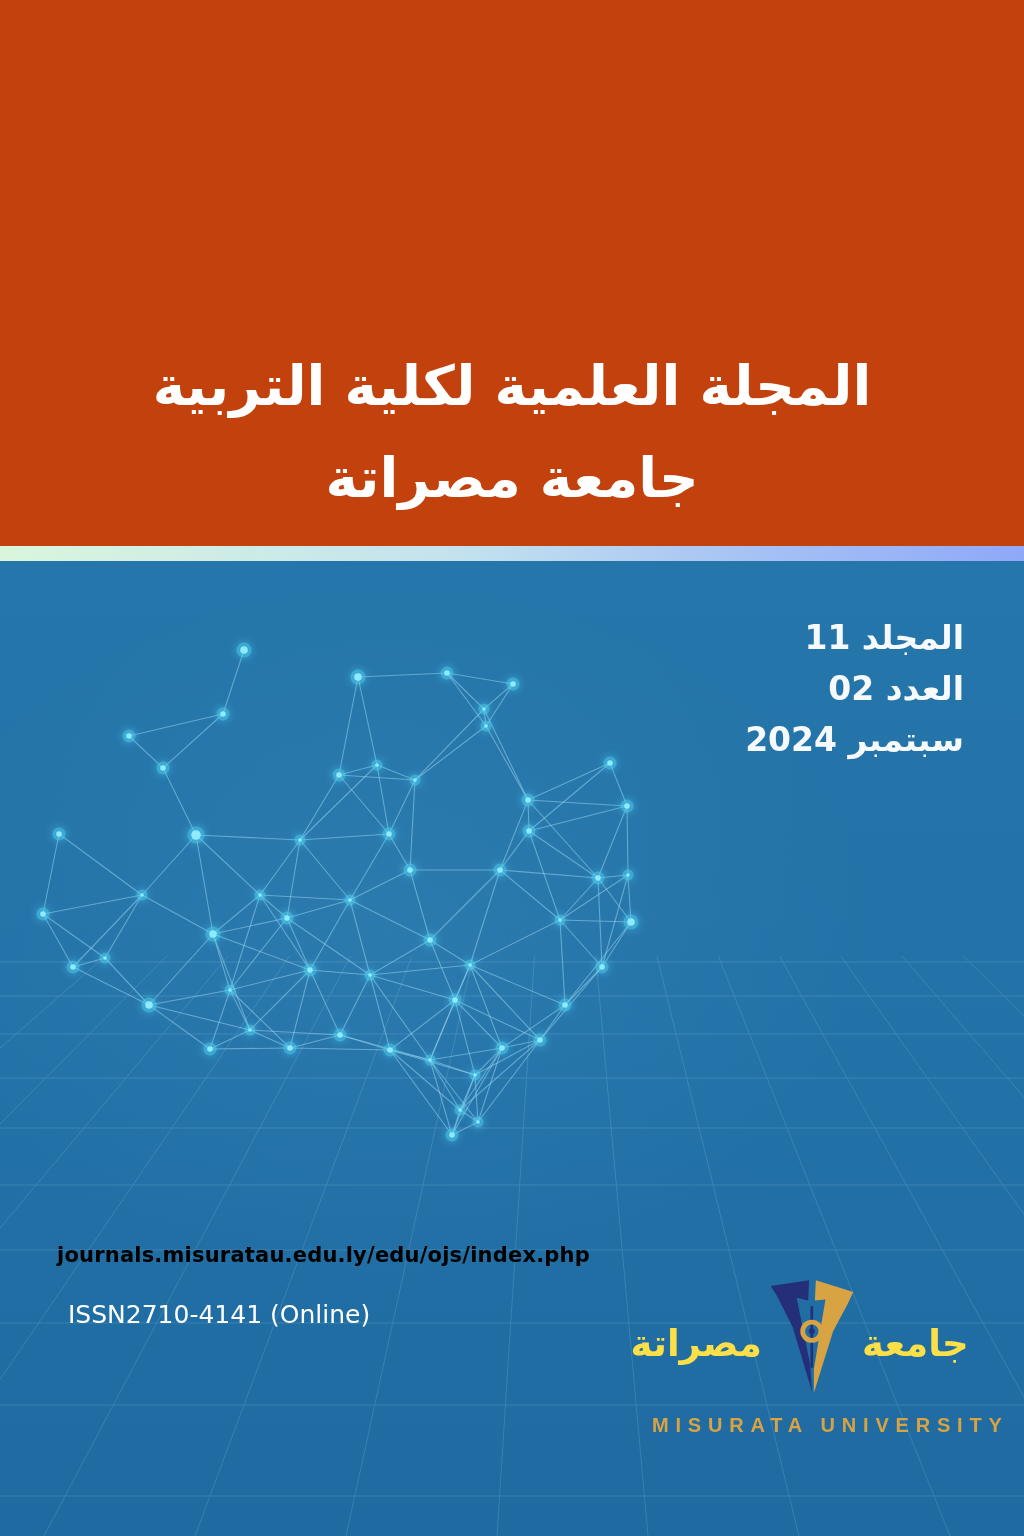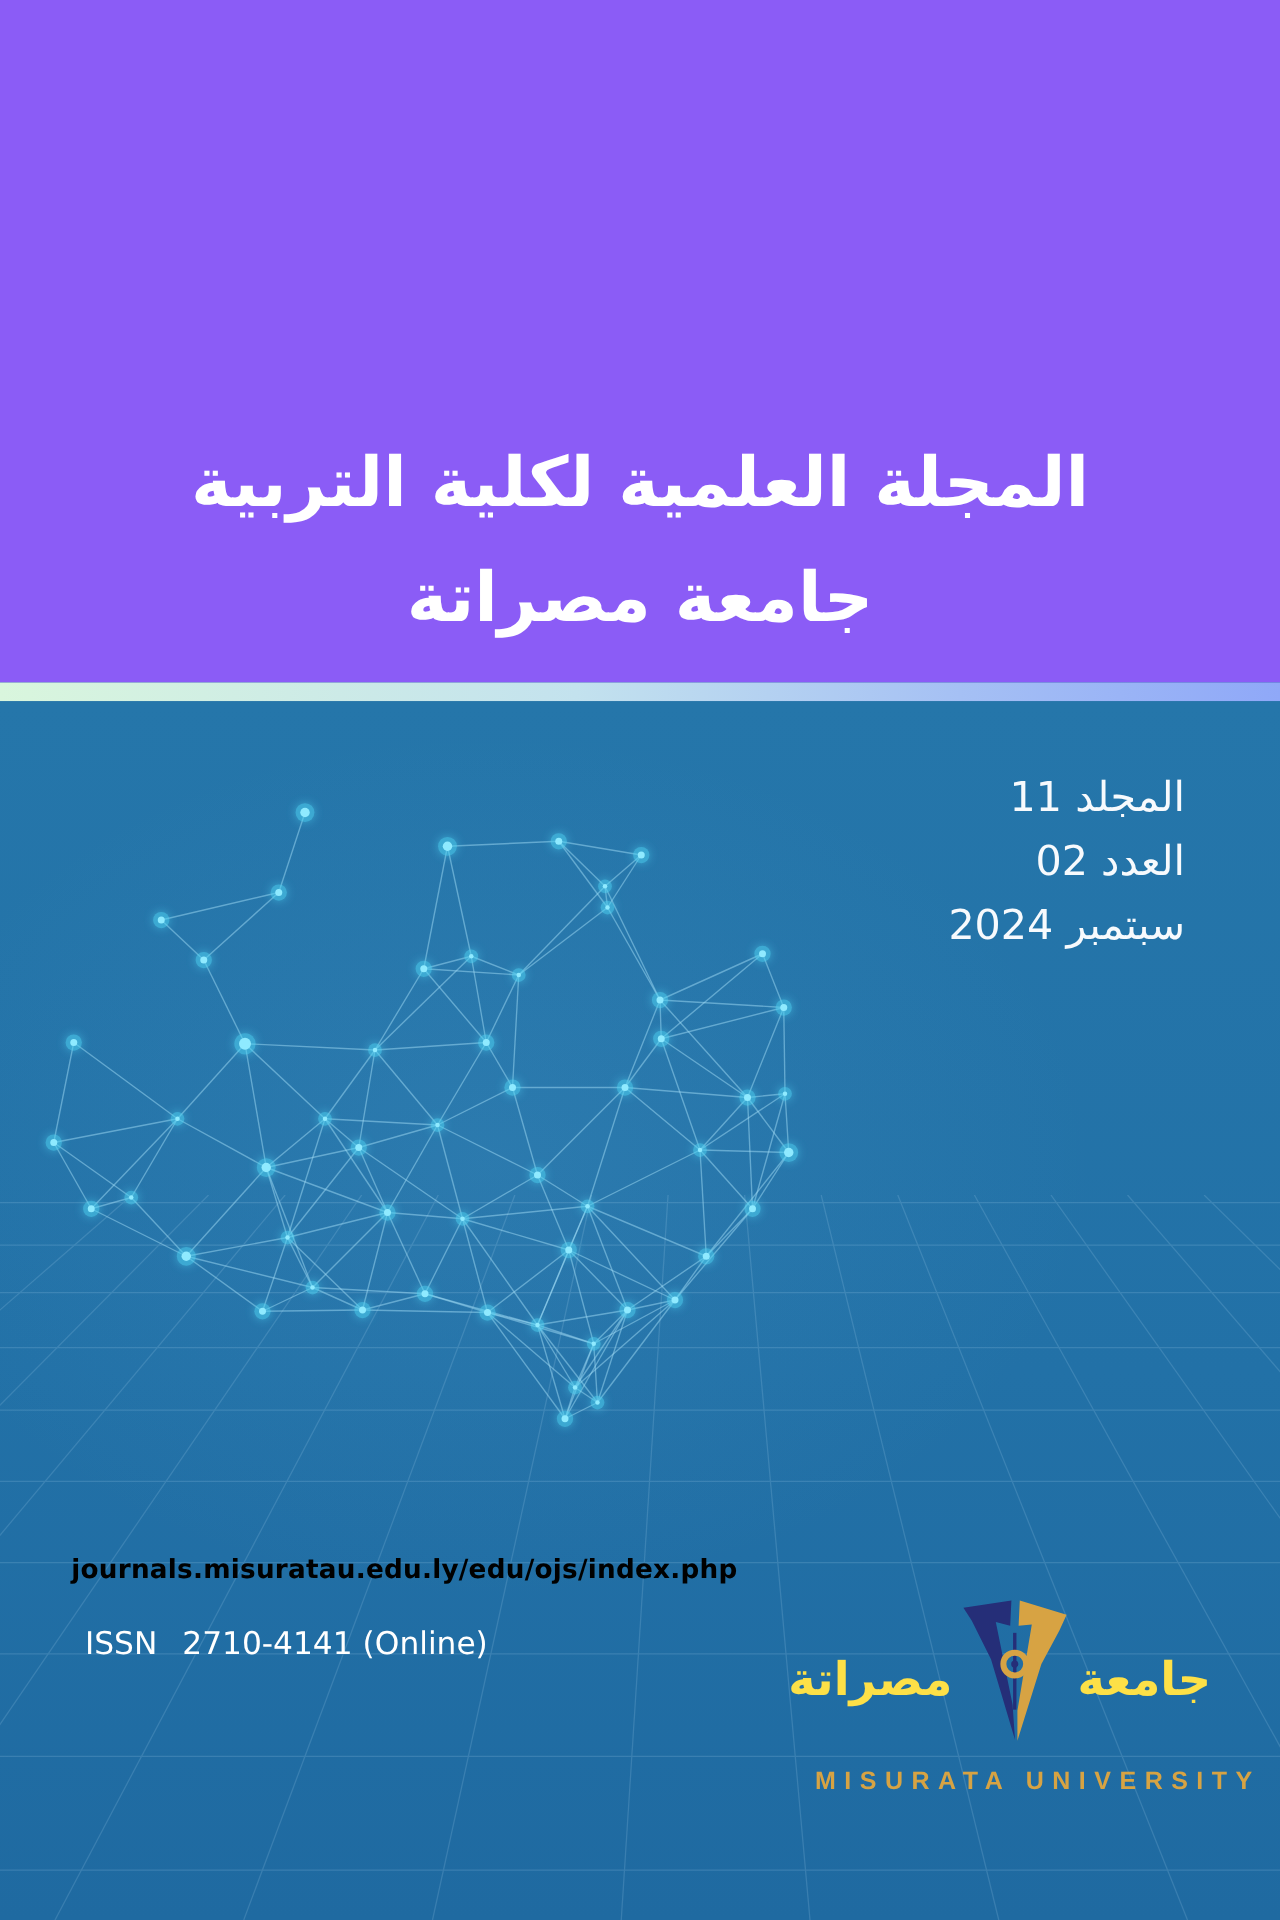--- a/index.html
+++ b/index.html
@@ -6,21 +6,21 @@
   body{
     width:1024px;height:1536px;position:relative;overflow:hidden;
     font-family:"DejaVu Sans","Liberation Sans",sans-serif;
     background:#1f6ba1;
   }
   .cover{position:absolute;inset:0;}
 
   
   .header-band{
     position:absolute;left:0;top:0;width:1024px;height:546px;
-    background:#8b5cf6;
+    background:#c2410c;
     display:flex;flex-direction:column;justify-content:flex-end;align-items:center;
     padding-bottom:22px;box-sizing:border-box;
   }
   .title-line{
     direction:rtl;color:#ffffff;font-weight:bold;text-align:center;
     font-size:55px;line-height:92px;letter-spacing:0;white-space:nowrap;
     font-family:"DejaVu Sans",sans-serif;
   }
 
   
@@ -34,33 +34,33 @@
     position:absolute;left:0;top:561px;width:1024px;height:975px;
     background:
       radial-gradient(ellipse 700px 500px at 38% 38%, rgba(120,190,230,0.10), rgba(0,0,0,0) 70%),
       linear-gradient(180deg,#2576aa 0%,#2271a7 55%,#1f6aa1 100%);
   }
 
   #bg-art{position:absolute;left:0;top:0;pointer-events:none;}
 
   
   .issue-block{
-    position:absolute;top:612px;right:76px;direction:rtl;text-align:right;
-    color:#f7fafd;font-size:33px;line-height:51px;font-weight:normal;
+    position:absolute;top:612px;right:60px;direction:rtl;text-align:right;
+    color:#f7fafd;font-size:33px;line-height:51px;font-weight:bold;
     font-family:"DejaVu Sans",sans-serif;
   }
 
   
   .website{
     position:absolute;left:57px;top:1243px;
     color:#000000;font-size:21px;font-weight:bold;letter-spacing:0.2px;
     font-family:"DejaVu Sans","Liberation Sans",sans-serif;
   }
   .issn-line{
-    position:absolute;left:68px;top:1300px;display:flex;gap:20px;
+    position:absolute;left:68px;top:1300px;display:flex;
     color:#ffffff;font-size:25px;font-family:"DejaVu Sans","Liberation Sans",sans-serif;
   }
   .issn-line .val{display:flex;gap:8px;}
 
   
   .logo{
     position:absolute;right:52px;top:1276px;width:320px;height:160px;
   }
   .logo-emblem{
     position:absolute;left:50%;top:0;transform:translateX(-50%);

